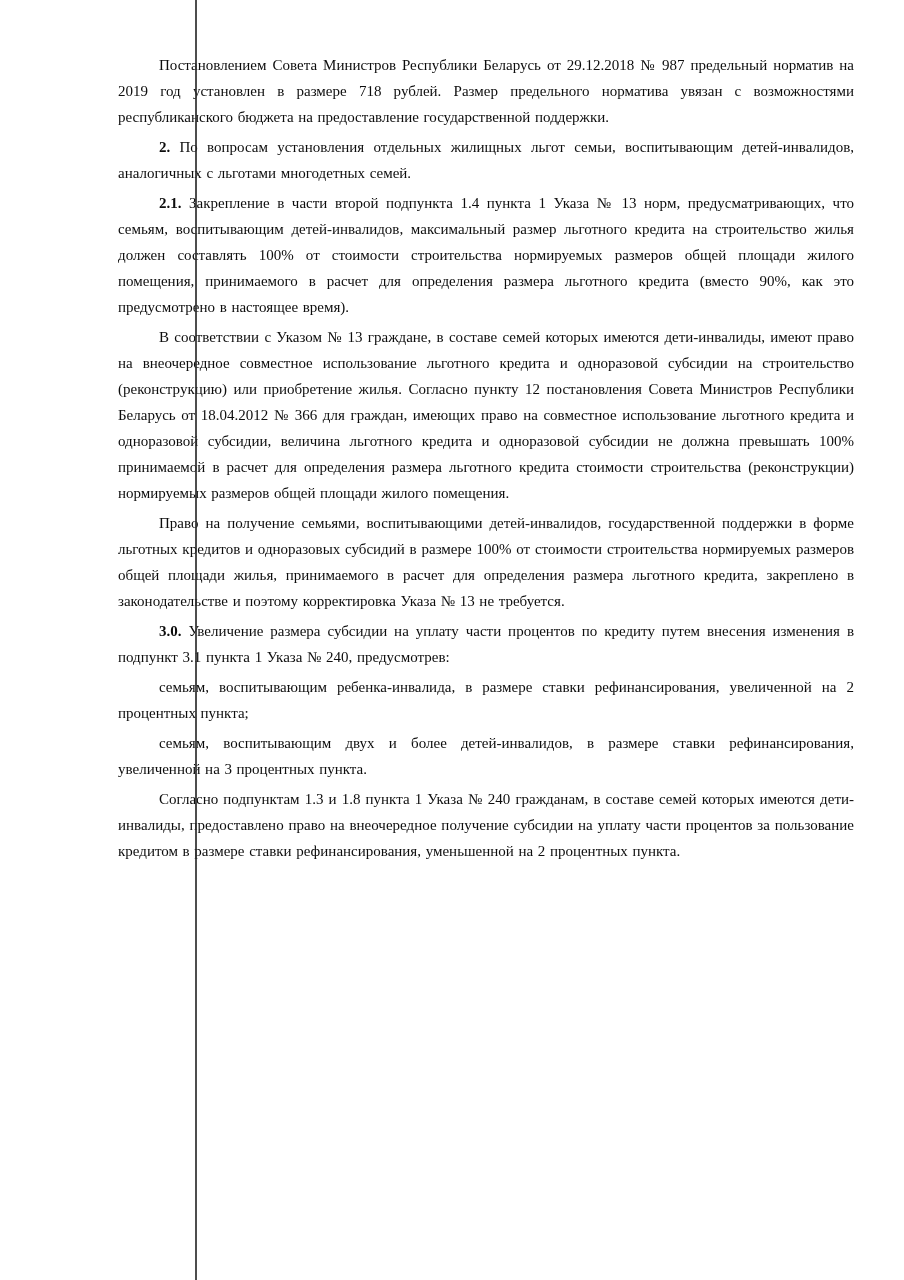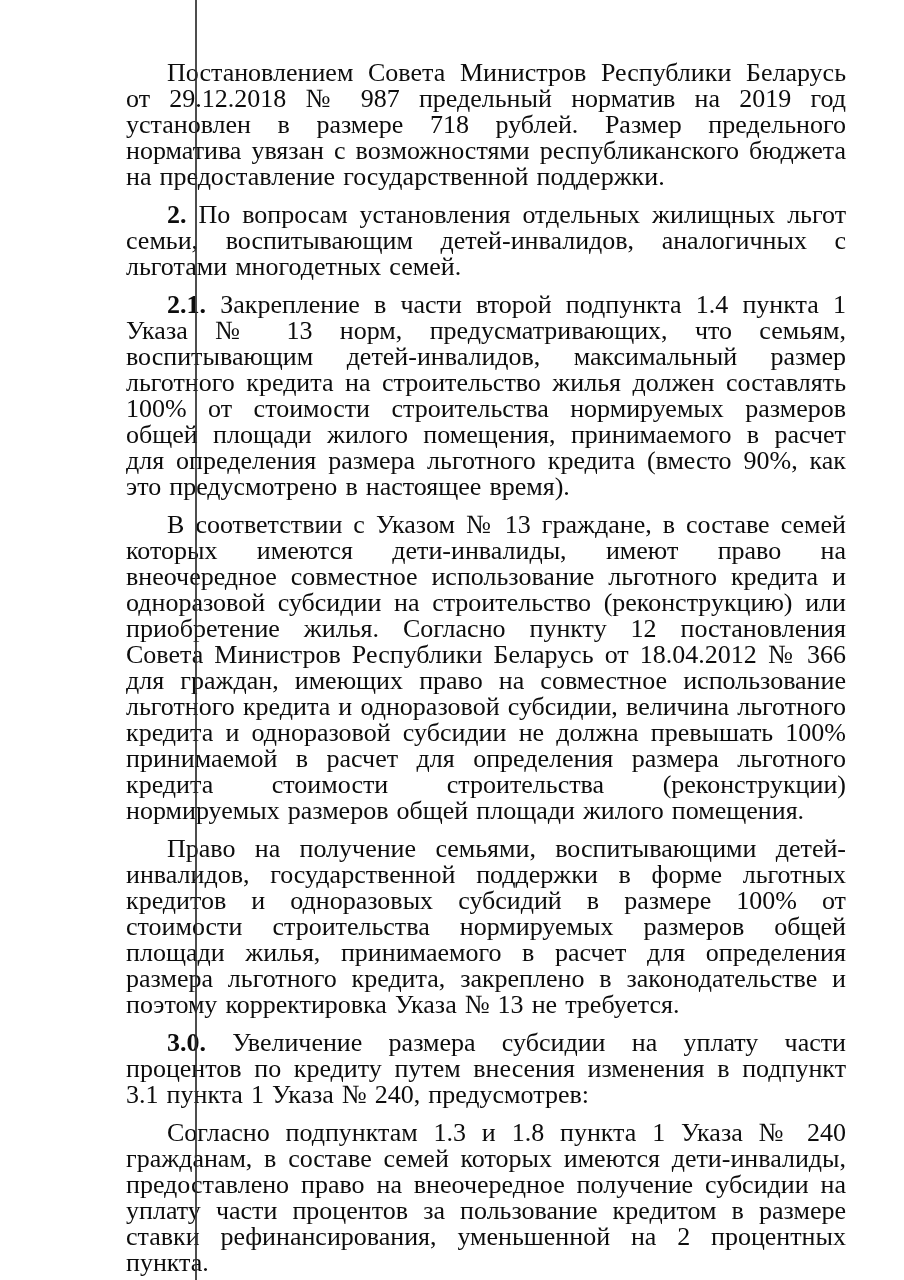--- a/index.html
+++ b/index.html
@@ -26,23 +26,23 @@
     position: absolute;
     left: 195px;
     top: 0;
     width: 2px;
     height: 1280px;
     background: #2e2e2e;
     opacity: 0.85;
     pointer-events: none;
   }
   .doc-body p {
-    margin: 12px;
+    margin: 4px;
     padding: 0;
-    font-size: 26px;
+    font-size: 15px;
     line-height: 26px;
     text-align: justify;
     text-indent: 41px;
     word-spacing: 0.06em;
   }
   .doc-body p b {
     font-weight: bold;
     white-space: pre-wrap;
   }
 </style>
@@ -52,15 +52,17 @@
 <div class="page">
   <div class="fold-line"></div>
 
   <div class="doc-body">
     <p><b></b><span>Постановлением Совета Министров Республики Беларусь от 29.12.2018 № 987 предельный норматив на 2019 год установлен в размере 718 рублей. Размер предельного норматива увязан с возможностями республиканского бюджета на предоставление государственной поддержки.</span></p>
     <p><b>2. </b><span>По вопросам установления отдельных жилищных льгот семьи, воспитывающим детей-инвалидов, аналогичных с льготами многодетных семей.</span></p>
     <p><b>2.1. </b><span>Закрепление в части второй подпункта 1.4 пункта 1 Указа № 13 норм, предусматривающих, что семьям, воспитывающим детей-инвалидов, максимальный размер льготного кредита на строительство жилья должен составлять 100% от стоимости строительства нормируемых размеров общей площади жилого помещения, принимаемого в расчет для определения размера льготного кредита (вместо 90%, как это предусмотрено в настоящее время).</span></p>
     <p><b></b><span>В соответствии с Указом № 13 граждане, в составе семей которых имеются дети-инвалиды, имеют право на внеочередное совместное использование льготного кредита и одноразовой субсидии на строительство (реконструкцию) или приобретение жилья. Согласно пункту 12 постановления Совета Министров Республики Беларусь от 18.04.2012 № 366 для граждан, имеющих право на совместное использование льготного кредита и одноразовой субсидии, величина льготного кредита и одноразовой субсидии не должна превышать 100% принимаемой в расчет для определения размера льготного кредита стоимости строительства (реконструкции) нормируемых размеров общей площади жилого помещения.</span></p>
     <p><b></b><span>Право на получение семьями, воспитывающими детей-инвалидов, государственной поддержки в форме льготных кредитов и одноразовых субсидий в размере 100% от стоимости строительства нормируемых размеров общей площади жилья, принимаемого в расчет для определения размера льготного кредита, закреплено в законодательстве и поэтому корректировка Указа № 13 не требуется.</span></p>
     <p><b>3.0. </b><span>Увеличение размера субсидии на уплату части процентов по кредиту путем внесения изменения в подпункт 3.1 пункта 1 Указа № 240, предусмотрев:</span></p>
+    <p><b></b><span>семьям, воспитывающим ребенка-инвалида, в размере ставки рефинансирования, увеличенной на 2 процентных пункта;</span></p>
+    <p><b></b><span>семьям, воспитывающим двух и более детей-инвалидов, в размере ставки рефинансирования, увеличенной на 3 процентных пункта.</span></p>
     <p><b></b><span>Согласно подпунктам 1.3 и 1.8 пункта 1 Указа № 240 гражданам, в составе семей которых имеются дети-инвалиды, предоставлено право на внеочередное получение субсидии на уплату части процентов за пользование кредитом в размере ставки рефинансирования, уменьшенной на 2 процентных пункта.</span></p>
   </div>
 </div>
 
 </body></html>

